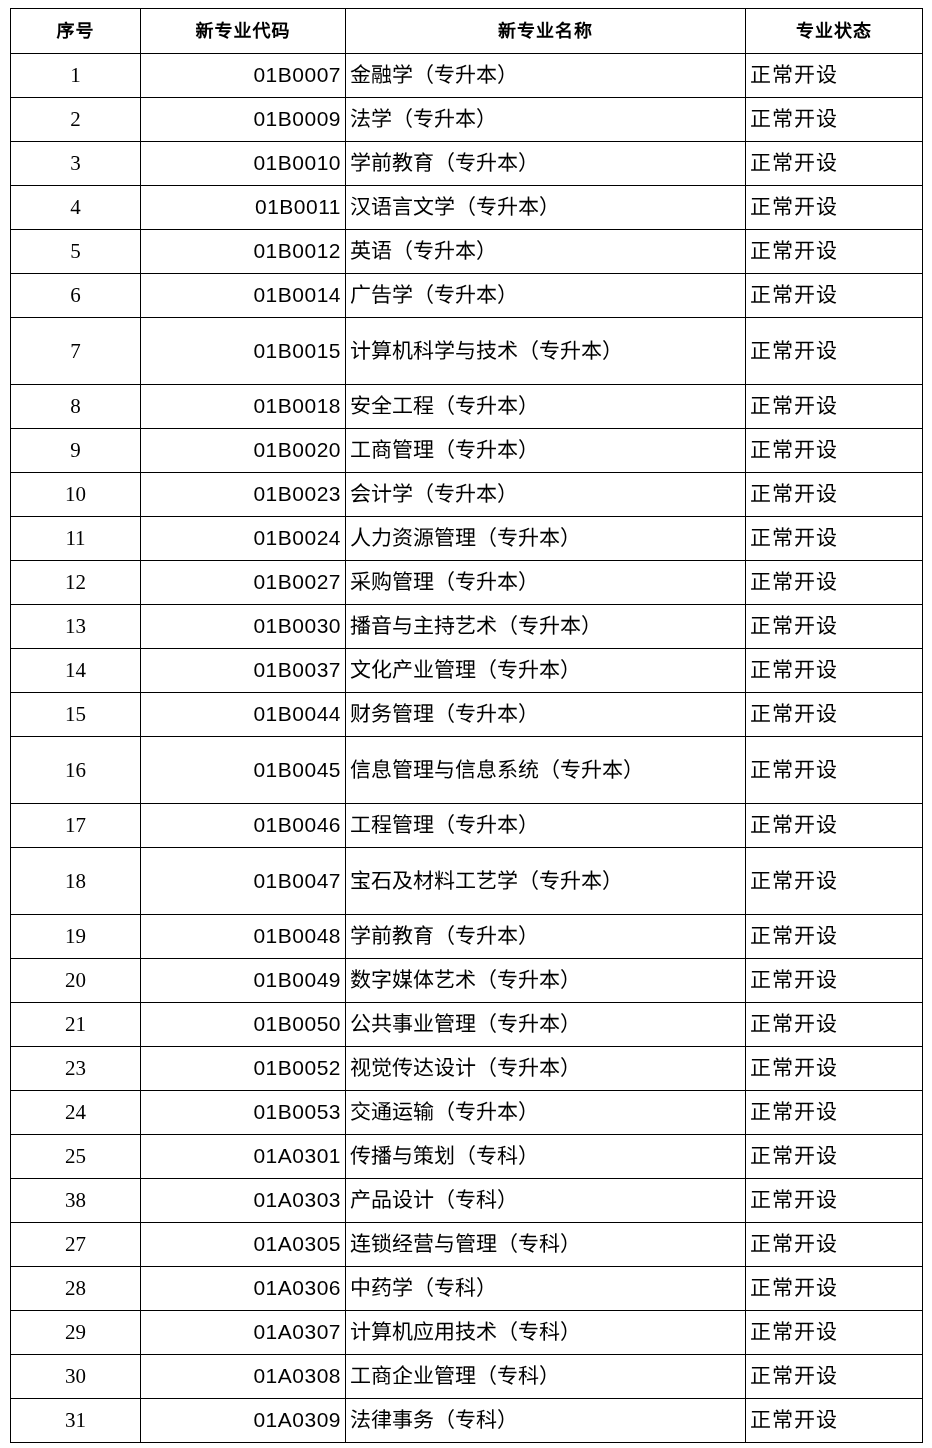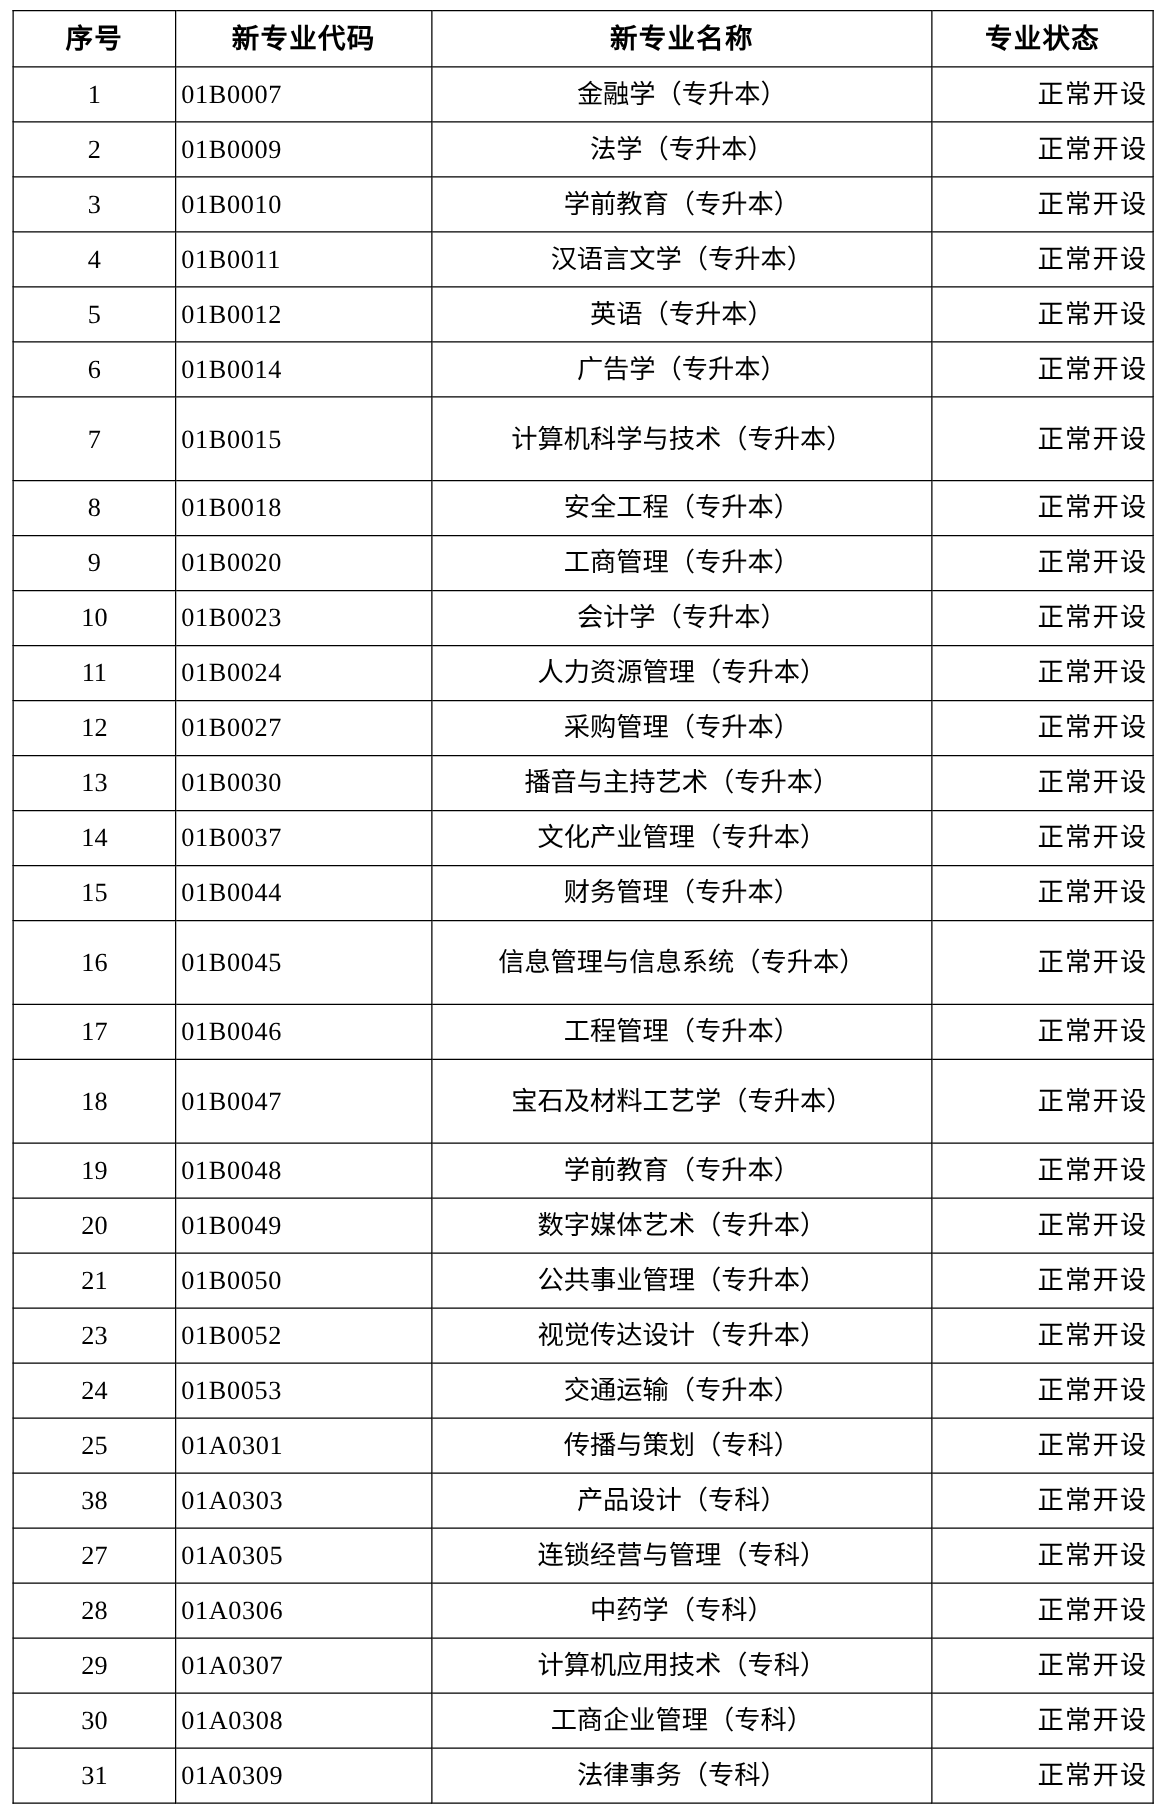--- a/index.html
+++ b/index.html
@@ -27,42 +27,42 @@
     border: 1px solid #000000;
     font-size: 21px;
     line-height: 1.25;
     padding: 5px 4px;
     vertical-align: middle;
   }
   table.major-table thead th {
     font-weight: bold;
     text-align: center;
     height: 34px;
-    font-size: 22px;
+    font-size: 18px;
     letter-spacing: 1px;
   }
   col.c-index { width: 130px; }
   col.c-code  { width: 205px; }
   col.c-name  { width: 400px; }
   col.c-state { width: 177px; }
 
   td.idx {
     text-align: center;
   }
   td.code {
+    text-align: right;
+    font-family: Liberation Sans, sans-serif;
+    letter-spacing: 0.5px;
+  }
+  td.name {
     text-align: left;
-    font-family: Liberation Serif, serif;
-    letter-spacing: 0.5px;
-  }
-  td.name {
-    text-align: center;
     padding-left: 10px;
   }
   td.state {
-    text-align: right;
+    text-align: left;
     letter-spacing: 1px;
   }
   tr.tall td {
     height: 56px;
   }
   tr.normal td {
     height: 33px;
   }
 </style>
 </head>

